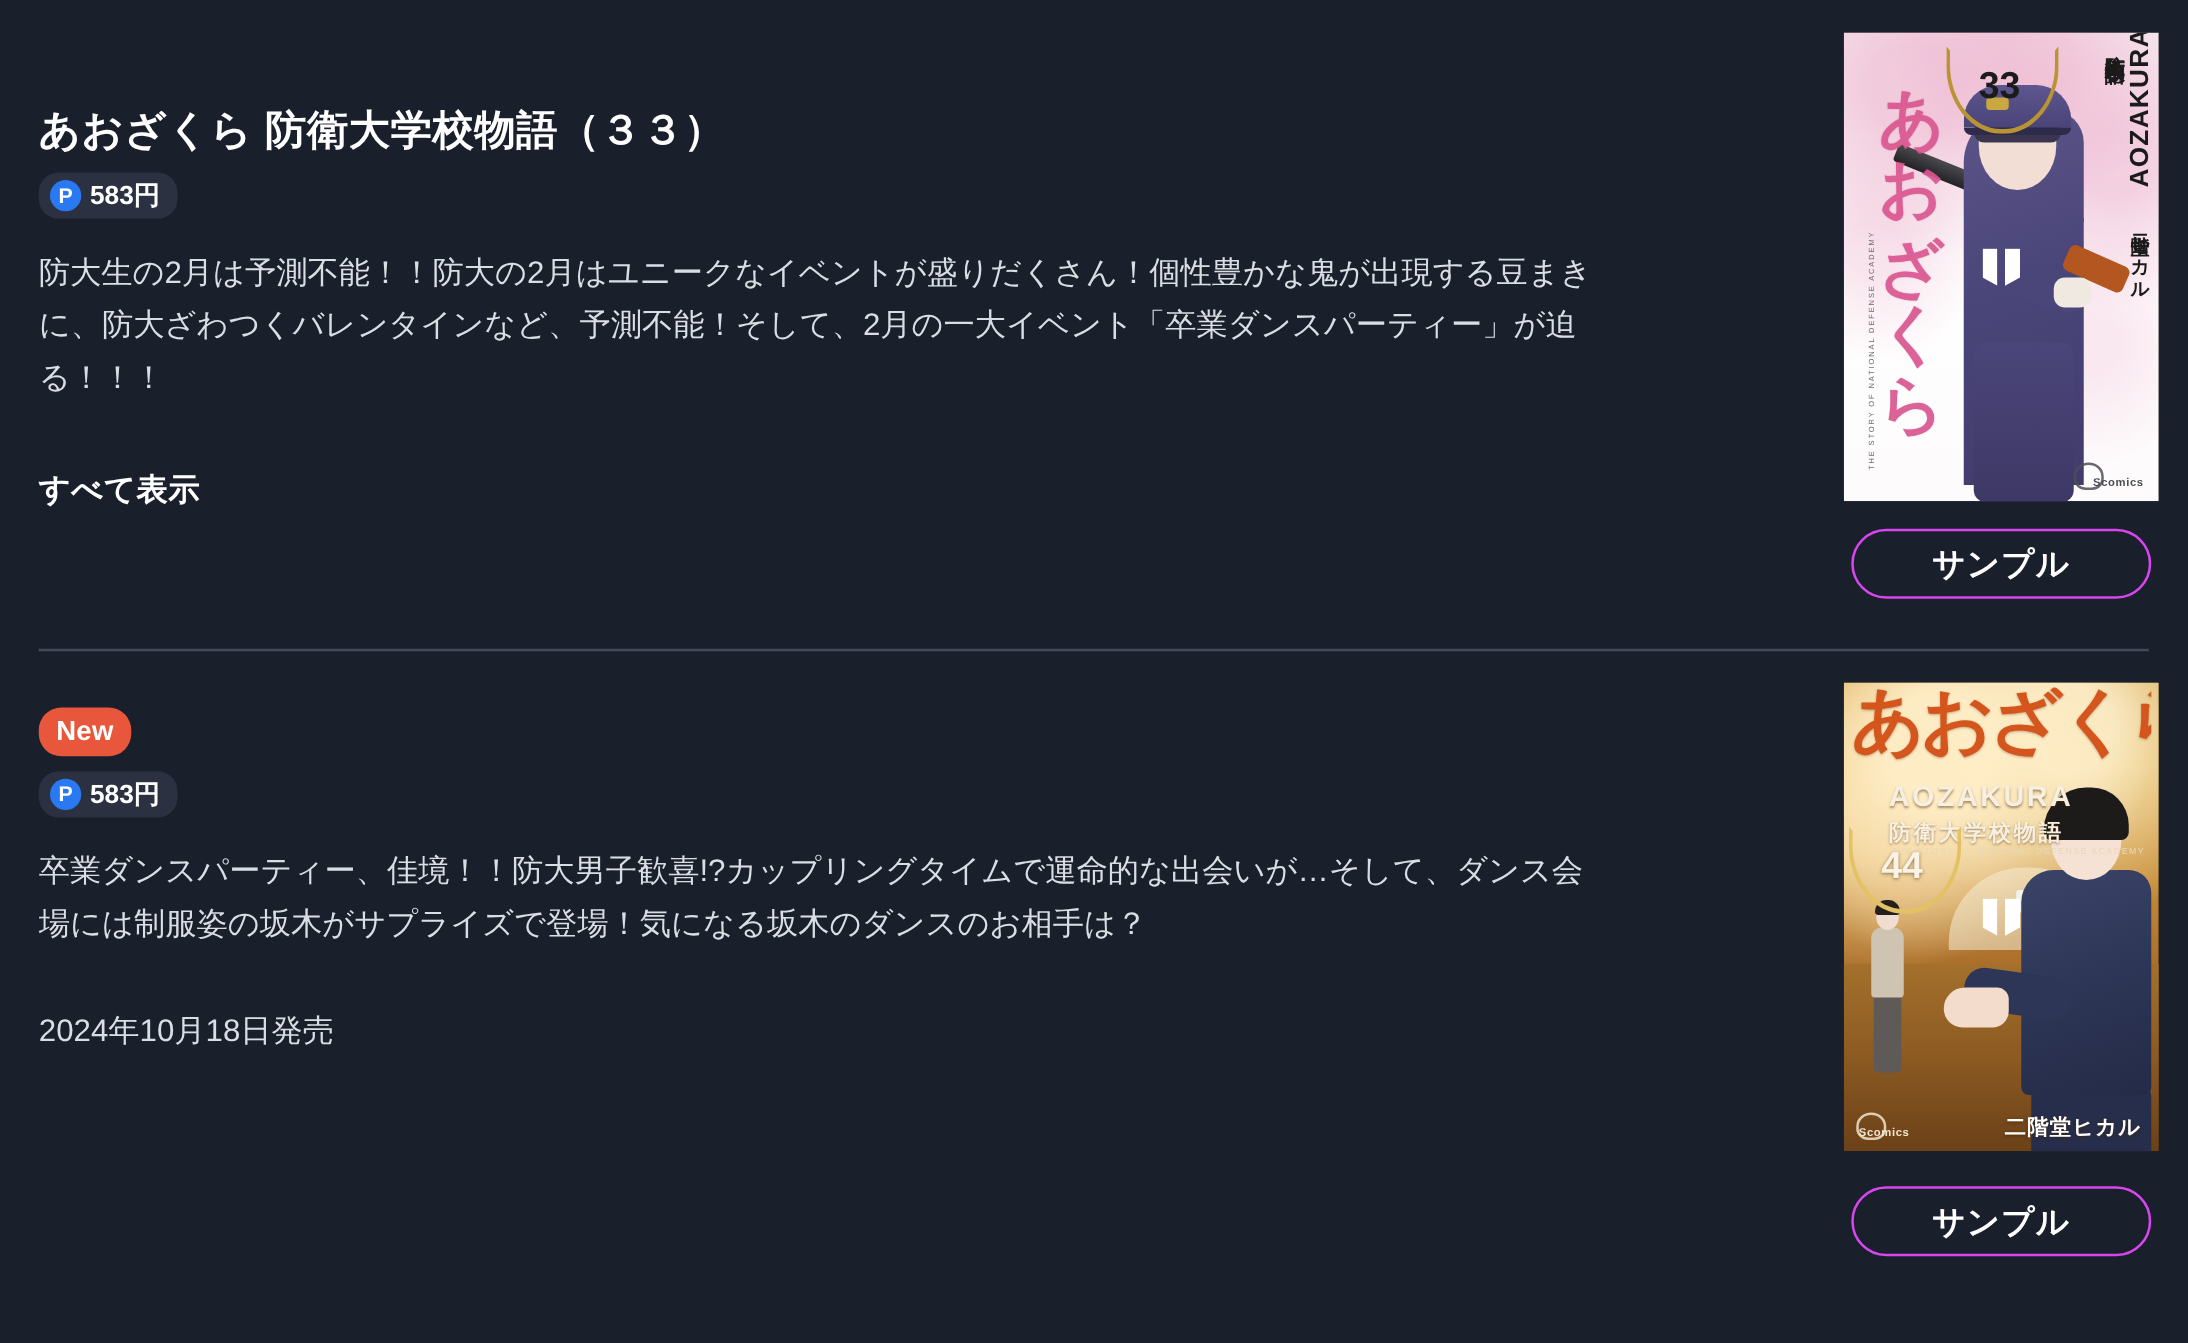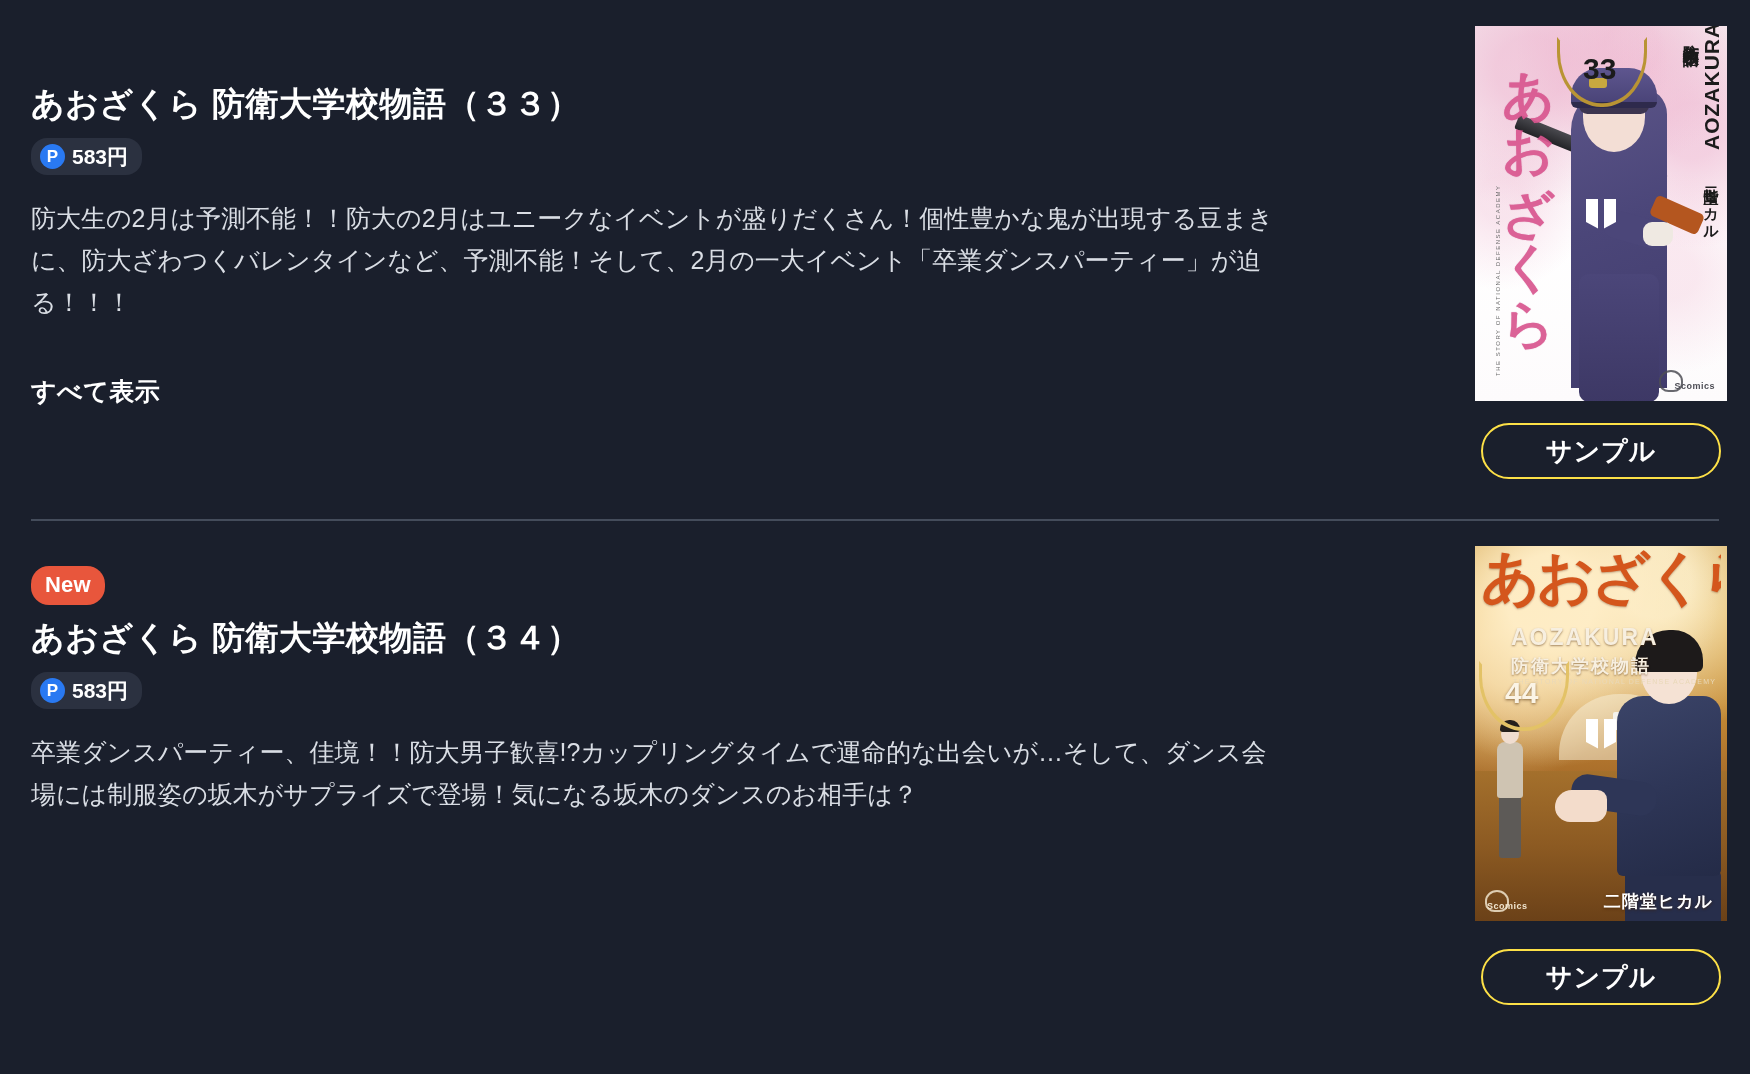--- a/index.html
+++ b/index.html
@@ -416,21 +416,21 @@
   .cover-mark i{
     display:block;width:12px;height:30px;background:#ffffff;
   }
   .cover-mark i:first-child{clip-path:polygon(0 0,100% 0,100% 100%,0 78%);}
   .cover-mark i:last-child{clip-path:polygon(0 0,100% 0,100% 78%,0 100%);}
 
   
   .sample-btn{
     margin-top:22px;
     width:240px;height:56px;
-    border:2px solid #fde047;
+    border:2px solid #d946ef;
     border-radius:28px;
     background:transparent;
     color:#ffffff;
     font-size:26px;
     font-weight:bold;
     font-family:"Liberation Sans","DejaVu Sans",sans-serif;
     letter-spacing:1px;
     cursor:pointer;
     display:flex;align-items:center;justify-content:center;
   }
@@ -500,29 +500,29 @@
 
   <div class="divider"></div>
 
   <div class="row row-2">
 
     <div class="col-left">
       <div class="badge-wrap">
         <span class="new-badge">New</span>
       </div>
 
-      <h2 class="title">あおざくら 防衛大学校物語（３４）</h2>
 
       <div class="price-pill">
         <span class="p-circle">P</span>
         <span class="price-text">583円</span>
       </div>
 
       <p class="desc">卒業ダンスパーティー、佳境！！防大男子歓喜!?カップリングタイムで運命的な出会いが…そして、ダンス会場には制服姿の坂木がサプライズで登場！気になる坂木のダンスのお相手は？</p>
 
+      <div class="release-date">2024年10月18日発売</div>
     </div>
 
     <div class="col-right">
       <div class="cover">
         <div class="cover-inner c34">
           <div class="floor"></div>
           <div class="booth"></div>
           <div class="flag"></div>
 
           <div class="man-l-legs"></div>

